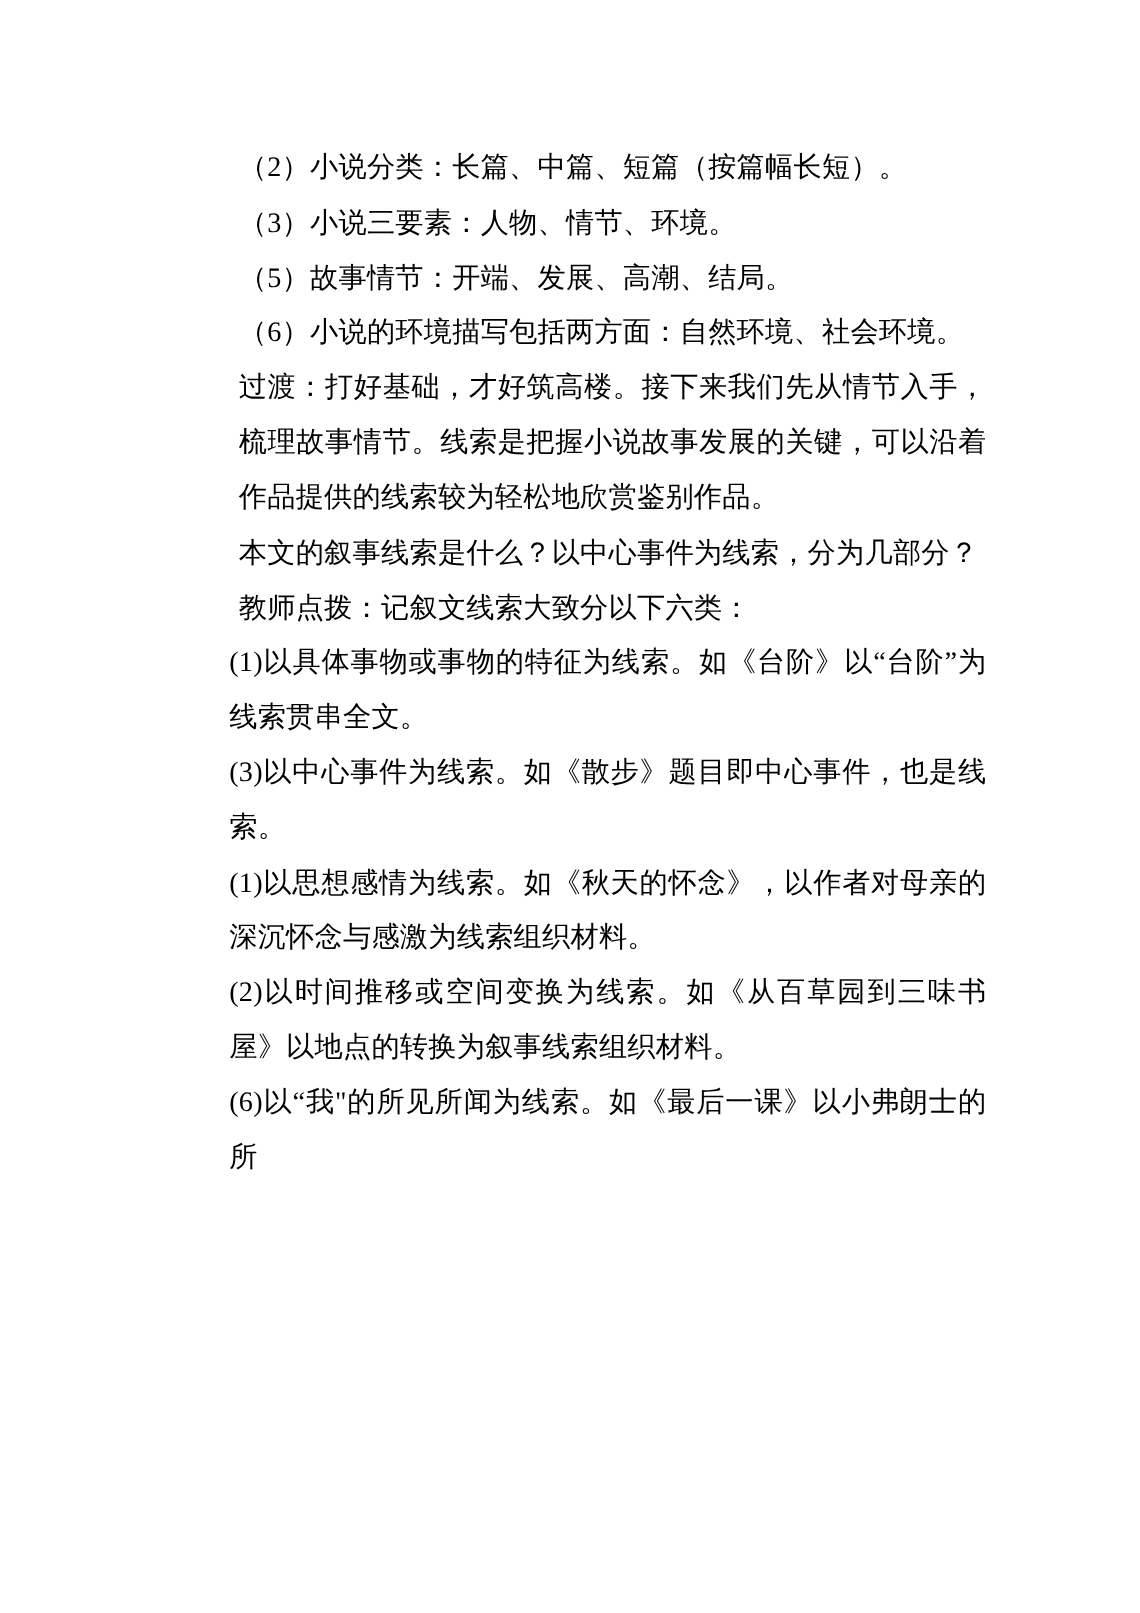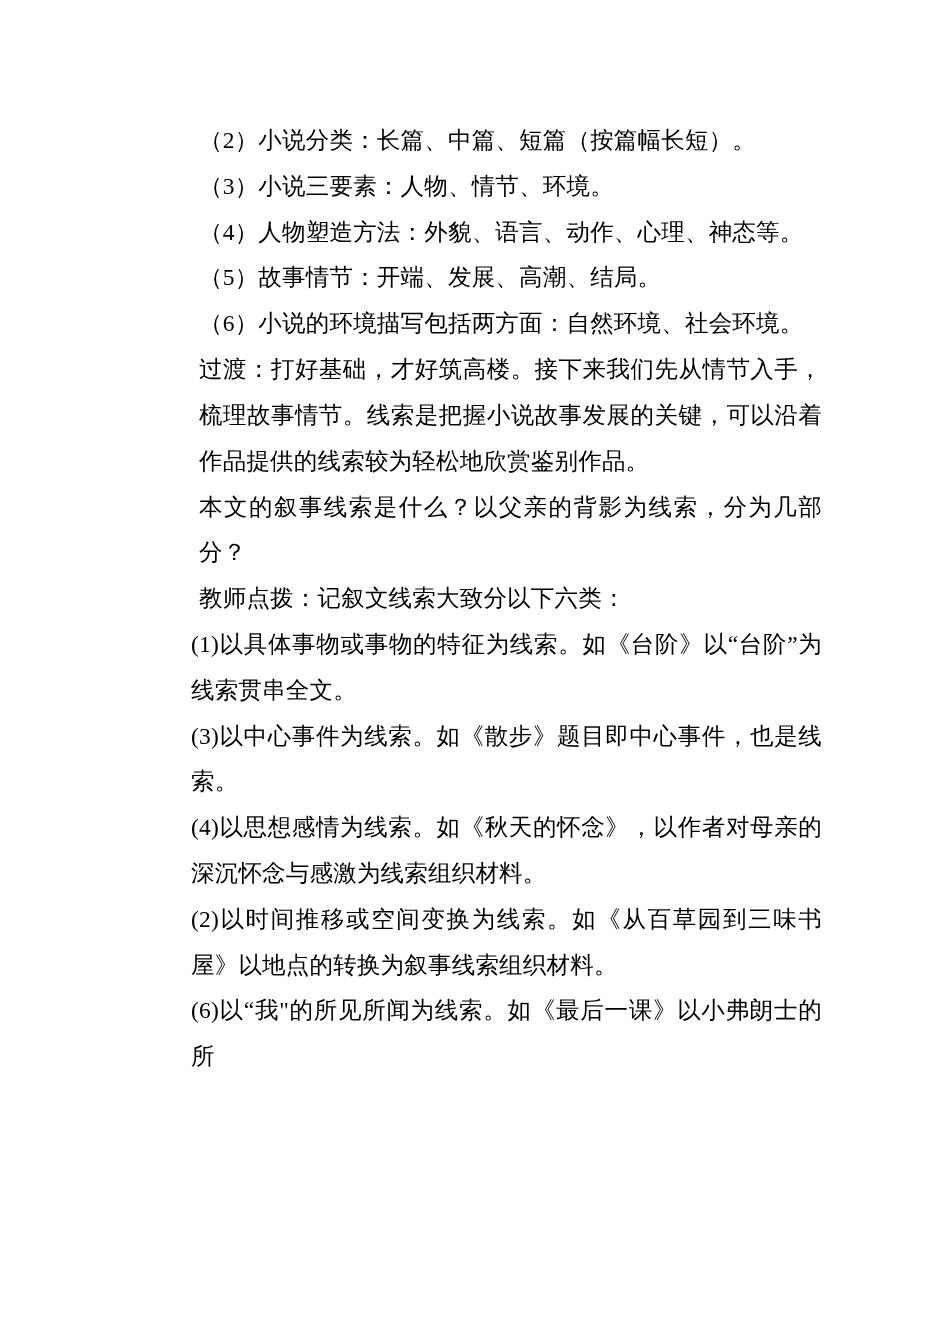--- a/index.html
+++ b/index.html
@@ -47,26 +47,25 @@
   }
 </style>
 </head>
 <body>
 
 <div class="page">
   <div class="doc-body">
 
     <p class="indent-1">（2）小说分类：长篇、中篇、短篇（按篇幅长短）。</p>
     <p class="indent-1">（3）小说三要素：人物、情节、环境。</p>
-    <p class="indent-1">（4）人物塑造方法：外貌、语言、动作、心理、神态等。</p>
     <p class="indent-1">（5）故事情节：开端、发展、高潮、结局。</p>
     <p class="indent-1">（6）小说的环境描写包括两方面：自然环境、社会环境。</p>
     <p class="indent-plain">过渡：打好基础，才好筑高楼。接下来我们先从情节入手，梳理故事情节。线索是把握小说故事发展的关键，可以沿着作品提供的线索较为轻松地欣赏鉴别作品。</p>
-    <p class="indent-plain">本文的叙事线索是什么？以父亲的背影为线索，分为几部分？</p>
+    <p class="indent-plain">本文的叙事线索是什么？以中心事件为线索，分为几部分？</p>
     <p class="indent-plain">教师点拨：记叙文线索大致分以下六类：</p>
     <p class="indent-2">(1)以具体事物或事物的特征为线索。如《台阶》以“台阶”为线索贯串全文。</p>
     <p class="indent-2">(3)以中心事件为线索。如《散步》题目即中心事件，也是线索。</p>
-    <p class="indent-2">(4)以思想感情为线索。如《秋天的怀念》，以作者对母亲的深沉怀念与感激为线索组织材料。</p>
+    <p class="indent-2">(1)以思想感情为线索。如《秋天的怀念》，以作者对母亲的深沉怀念与感激为线索组织材料。</p>
     <p class="indent-2">(2)以时间推移或空间变换为线索。如《从百草园到三味书屋》以地点的转换为叙事线索组织材料。</p>
     <p class="indent-2">(6)以“我"的所见所闻为线索。如《最后一课》以小弗朗士的所</p>
 
   </div>
 </div>
 
 </body></html>

